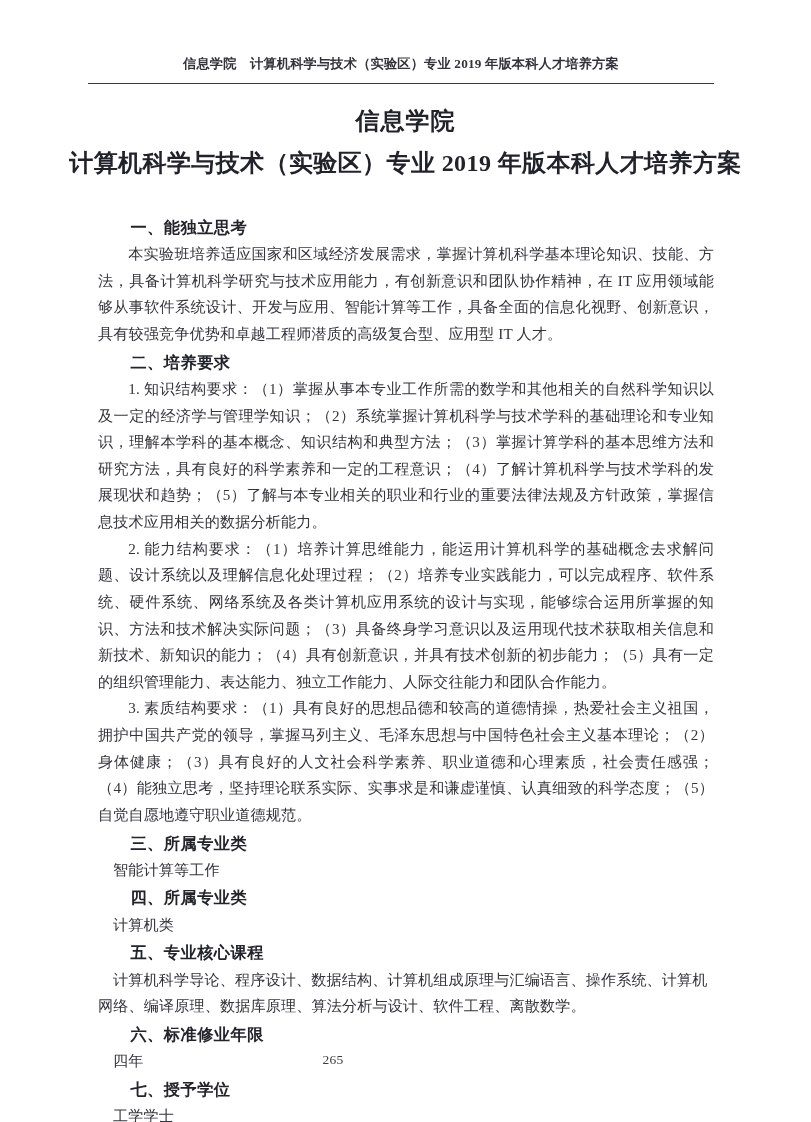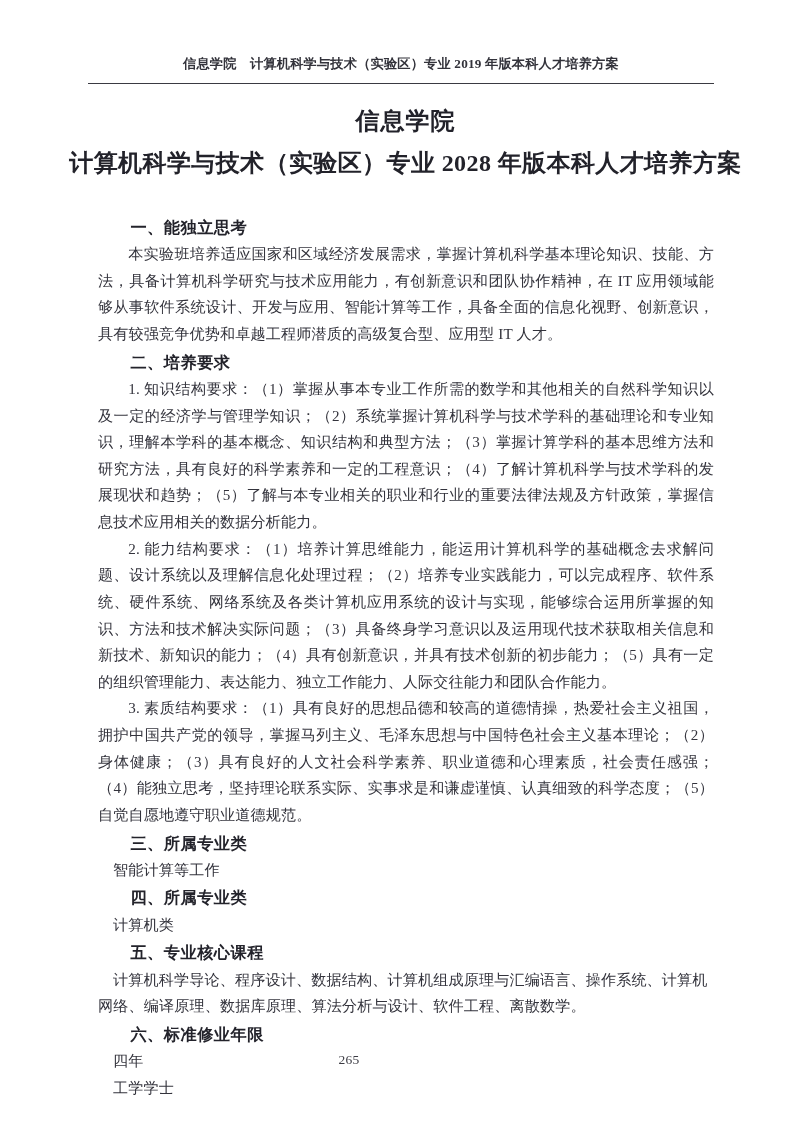--- a/index.html
+++ b/index.html
@@ -114,36 +114,35 @@
   
   .page-number {
     position: absolute;
     left: 0;
     top: 1052px;
     width: 666px;
     text-align: center;
     font-size: 13.5px;
     color: #3b3b43;
     letter-spacing: 0.3px;
-    padding-left: 16px;
   }
 </style>
 </head>
 <body>
 
 <div class="page">
 
   <div class="running-header">
     <div class="running-header-text">信息学院　计算机科学与技术（实验区）专业 2019 年版本科人才培养方案</div>
   </div>
   <div class="header-rule"></div>
 
   <div class="doc-title-block">
     <div class="doc-title-main">信息学院</div>
-    <div class="doc-title-sub">计算机科学与技术（实验区）专业 2028 年版本科人才培养方案</div>
+    <div class="doc-title-sub">计算机科学与技术（实验区）专业 2019 年版本科人才培养方案</div>
   </div>
 
   <div class="content">
 
     <h2 class="section-heading">一、能独立思考</h2>
     <p class="para">本实验班培养适应国家和区域经济发展需求，掌握计算机科学基本理论知识、技能、方法，具备计算机科学研究与技术应用能力，有创新意识和团队协作精神，在 IT 应用领域能够从事软件系统设计、开发与应用、智能计算等工作，具备全面的信息化视野、创新意识，具有较强竞争优势和卓越工程师潜质的高级复合型、应用型 IT 人才。</p>
 
     <h2 class="section-heading">二、培养要求</h2>
     <p class="para">1. 知识结构要求：（1）掌握从事本专业工作所需的数学和其他相关的自然科学知识以及一定的经济学与管理学知识；（2）系统掌握计算机科学与技术学科的基础理论和专业知识，理解本学科的基本概念、知识结构和典型方法；（3）掌握计算学科的基本思维方法和研究方法，具有良好的科学素养和一定的工程意识；（4）了解计算机科学与技术学科的发展现状和趋势；（5）了解与本专业相关的职业和行业的重要法律法规及方针政策，掌握信息技术应用相关的数据分析能力。</p>
     <p class="para">2. 能力结构要求：（1）培养计算思维能力，能运用计算机科学的基础概念去求解问题、设计系统以及理解信息化处理过程；（2）培养专业实践能力，可以完成程序、软件系统、硬件系统、网络系统及各类计算机应用系统的设计与实现，能够综合运用所掌握的知识、方法和技术解决实际问题；（3）具备终身学习意识以及运用现代技术获取相关信息和新技术、新知识的能力；（4）具有创新意识，并具有技术创新的初步能力；（5）具有一定的组织管理能力、表达能力、独立工作能力、人际交往能力和团队合作能力。</p>
@@ -154,19 +153,20 @@
 
     <h2 class="section-heading">四、所属专业类</h2>
     <p class="sub-line">计算机类</p>
 
     <h2 class="section-heading">五、专业核心课程</h2>
     <p class="sub-line">计算机科学导论、程序设计、数据结构、计算机组成原理与汇编语言、操作系统、计算机网络、编译原理、数据库原理、算法分析与设计、软件工程、离散数学。</p>
 
     <h2 class="section-heading">六、标准修业年限</h2>
     <p class="sub-line">四年</p>
 
+    <h2 class="section-heading">七、授予学位</h2>
     <p class="sub-line">工学学士</p>
 
   </div>
 
   <div class="page-number">265</div>
 
 </div>
 
 </body></html>

